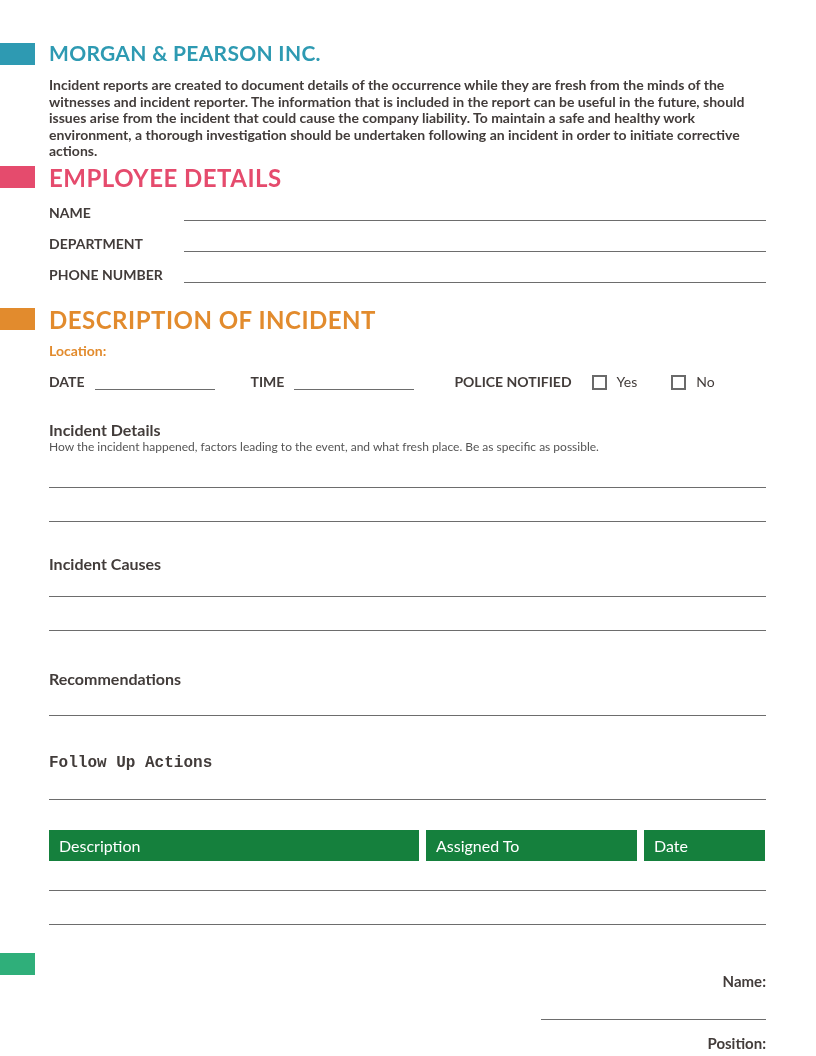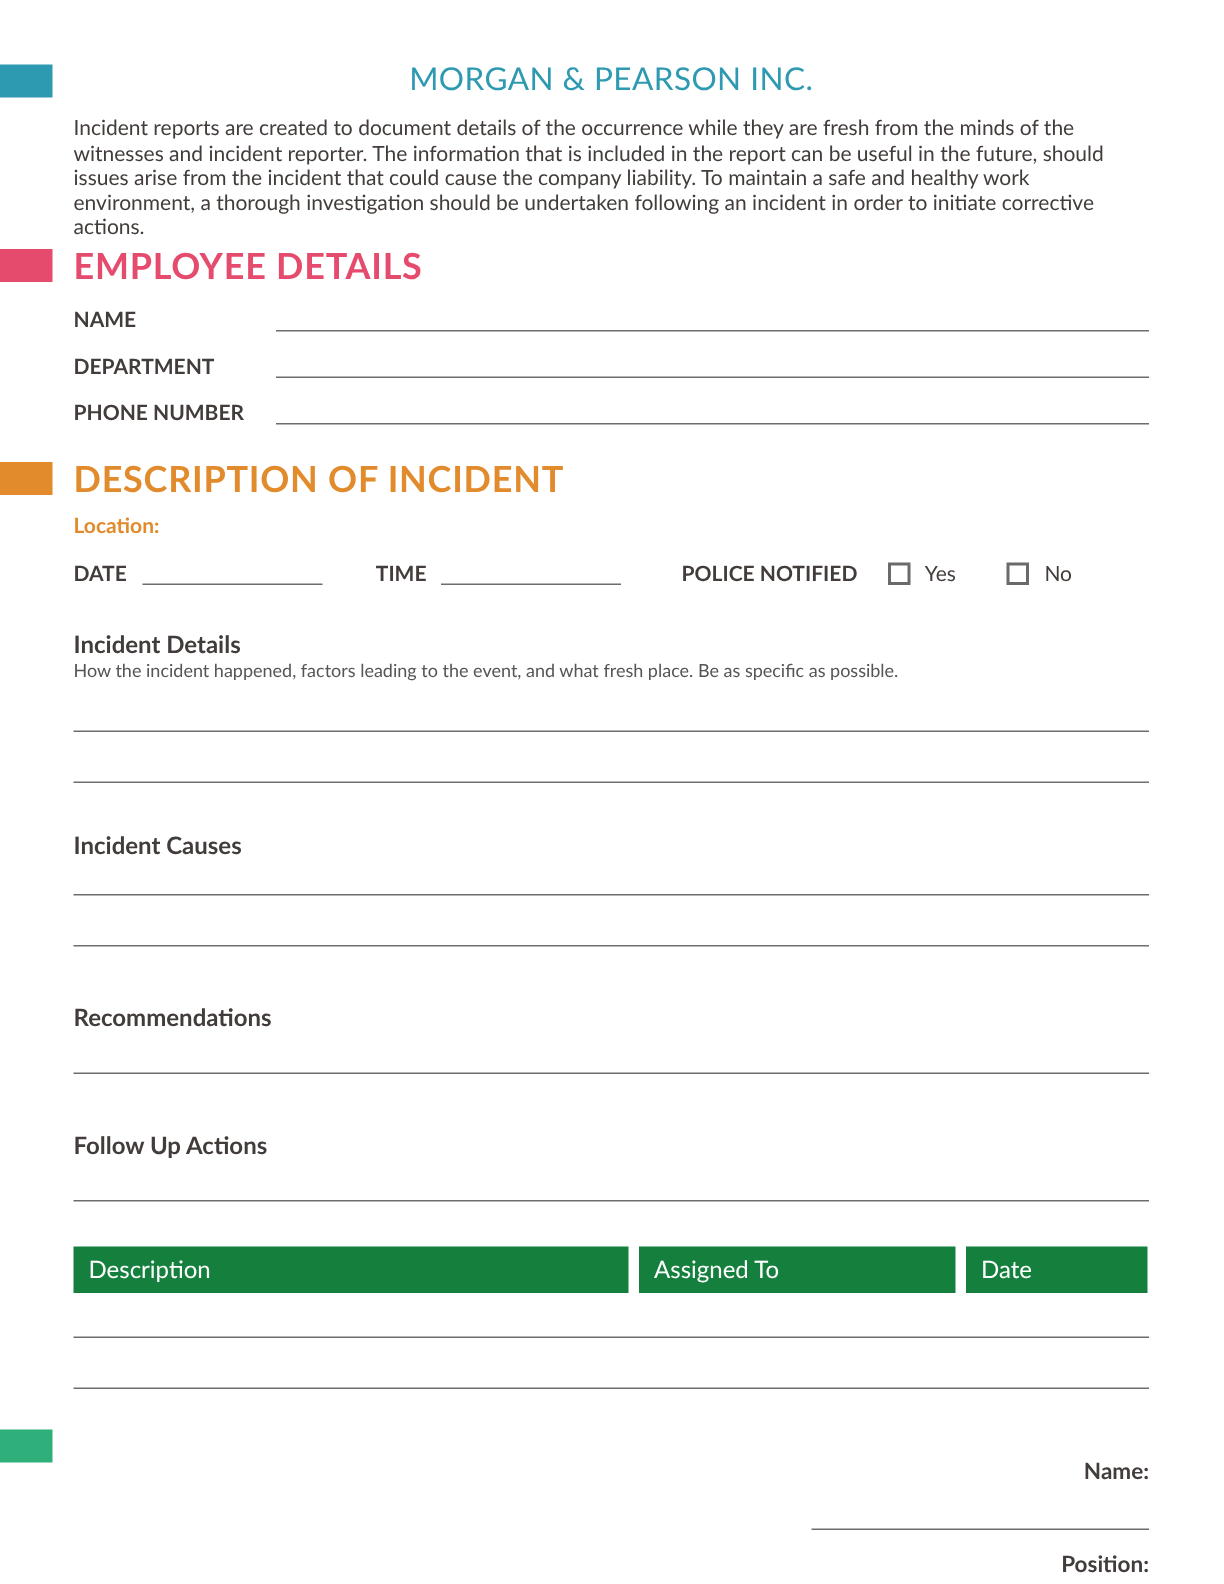--- a/index.html
+++ b/index.html
@@ -34,31 +34,31 @@
     font-weight: 700;
     letter-spacing: 0.5px;
   }
   h1.sec-emp  { color: #E54B6D; }
   h1.sec-desc { color: #E28B2D; }
   h1.sec-rep  { color: #2FAF7A; }
 
   .comp-title {
     color: #2E9AB2;
     font-size: 21px;
-    font-weight: 400;
+    font-weight: 700;
     margin: 0 0 12px 0;
     letter-spacing: 0.3px;
-    text-align: center;
   }
 
   p.intro {
     font-size: 14px;
     line-height: 1.18;
     margin: 0;
     width: 717px;
+    font-weight: bold;
   }
 
   .label-strong { font-size: 14px; font-weight: 700; }
   .label-orange { font-size: 14px; font-weight: 700; color: #E28B2D; }
   .sub-note     { font-size: 12px; color: #555; }
   .sec-sub      { font-size: 16px; font-weight: 700; margin: 0; }
 
   .emp-row { display: flex; align-items: center; margin-top: 14px; }
   .emp-row:first-of-type { margin-top: 12px; }
   .emp-row .lbl { width: 135px; }
@@ -157,21 +157,21 @@
   <div class="full-line"></div>
   <div class="full-line"></div>
 
   <p class="sec-sub" style="margin-top:32px;">Incident Causes</p>
   <div class="full-line" style="height:24px;"></div>
   <div class="full-line"></div>
 
   <p class="sec-sub" style="margin-top:38px;">Recommendations</p>
   <div class="full-line" style="height:28px;"></div>
 
-  <p class="sec-sub" style="margin-top:38px;">Follow Up Actions</p>
+  <p class="sec-sub" style="margin-top:38px;font-family:Liberation Mono, monospace;">Follow Up Actions</p>
   <div class="full-line" style="height:28px;"></div>
 
   <div class="table">
     <div class="th-row">
       <div class="th th-desc">Description</div>
       <div class="th th-ass">Assigned To</div>
       <div class="th th-date">Date</div>
     </div>
     <div class="full-line" style="height:30px;"></div>
     <div class="full-line"></div>

